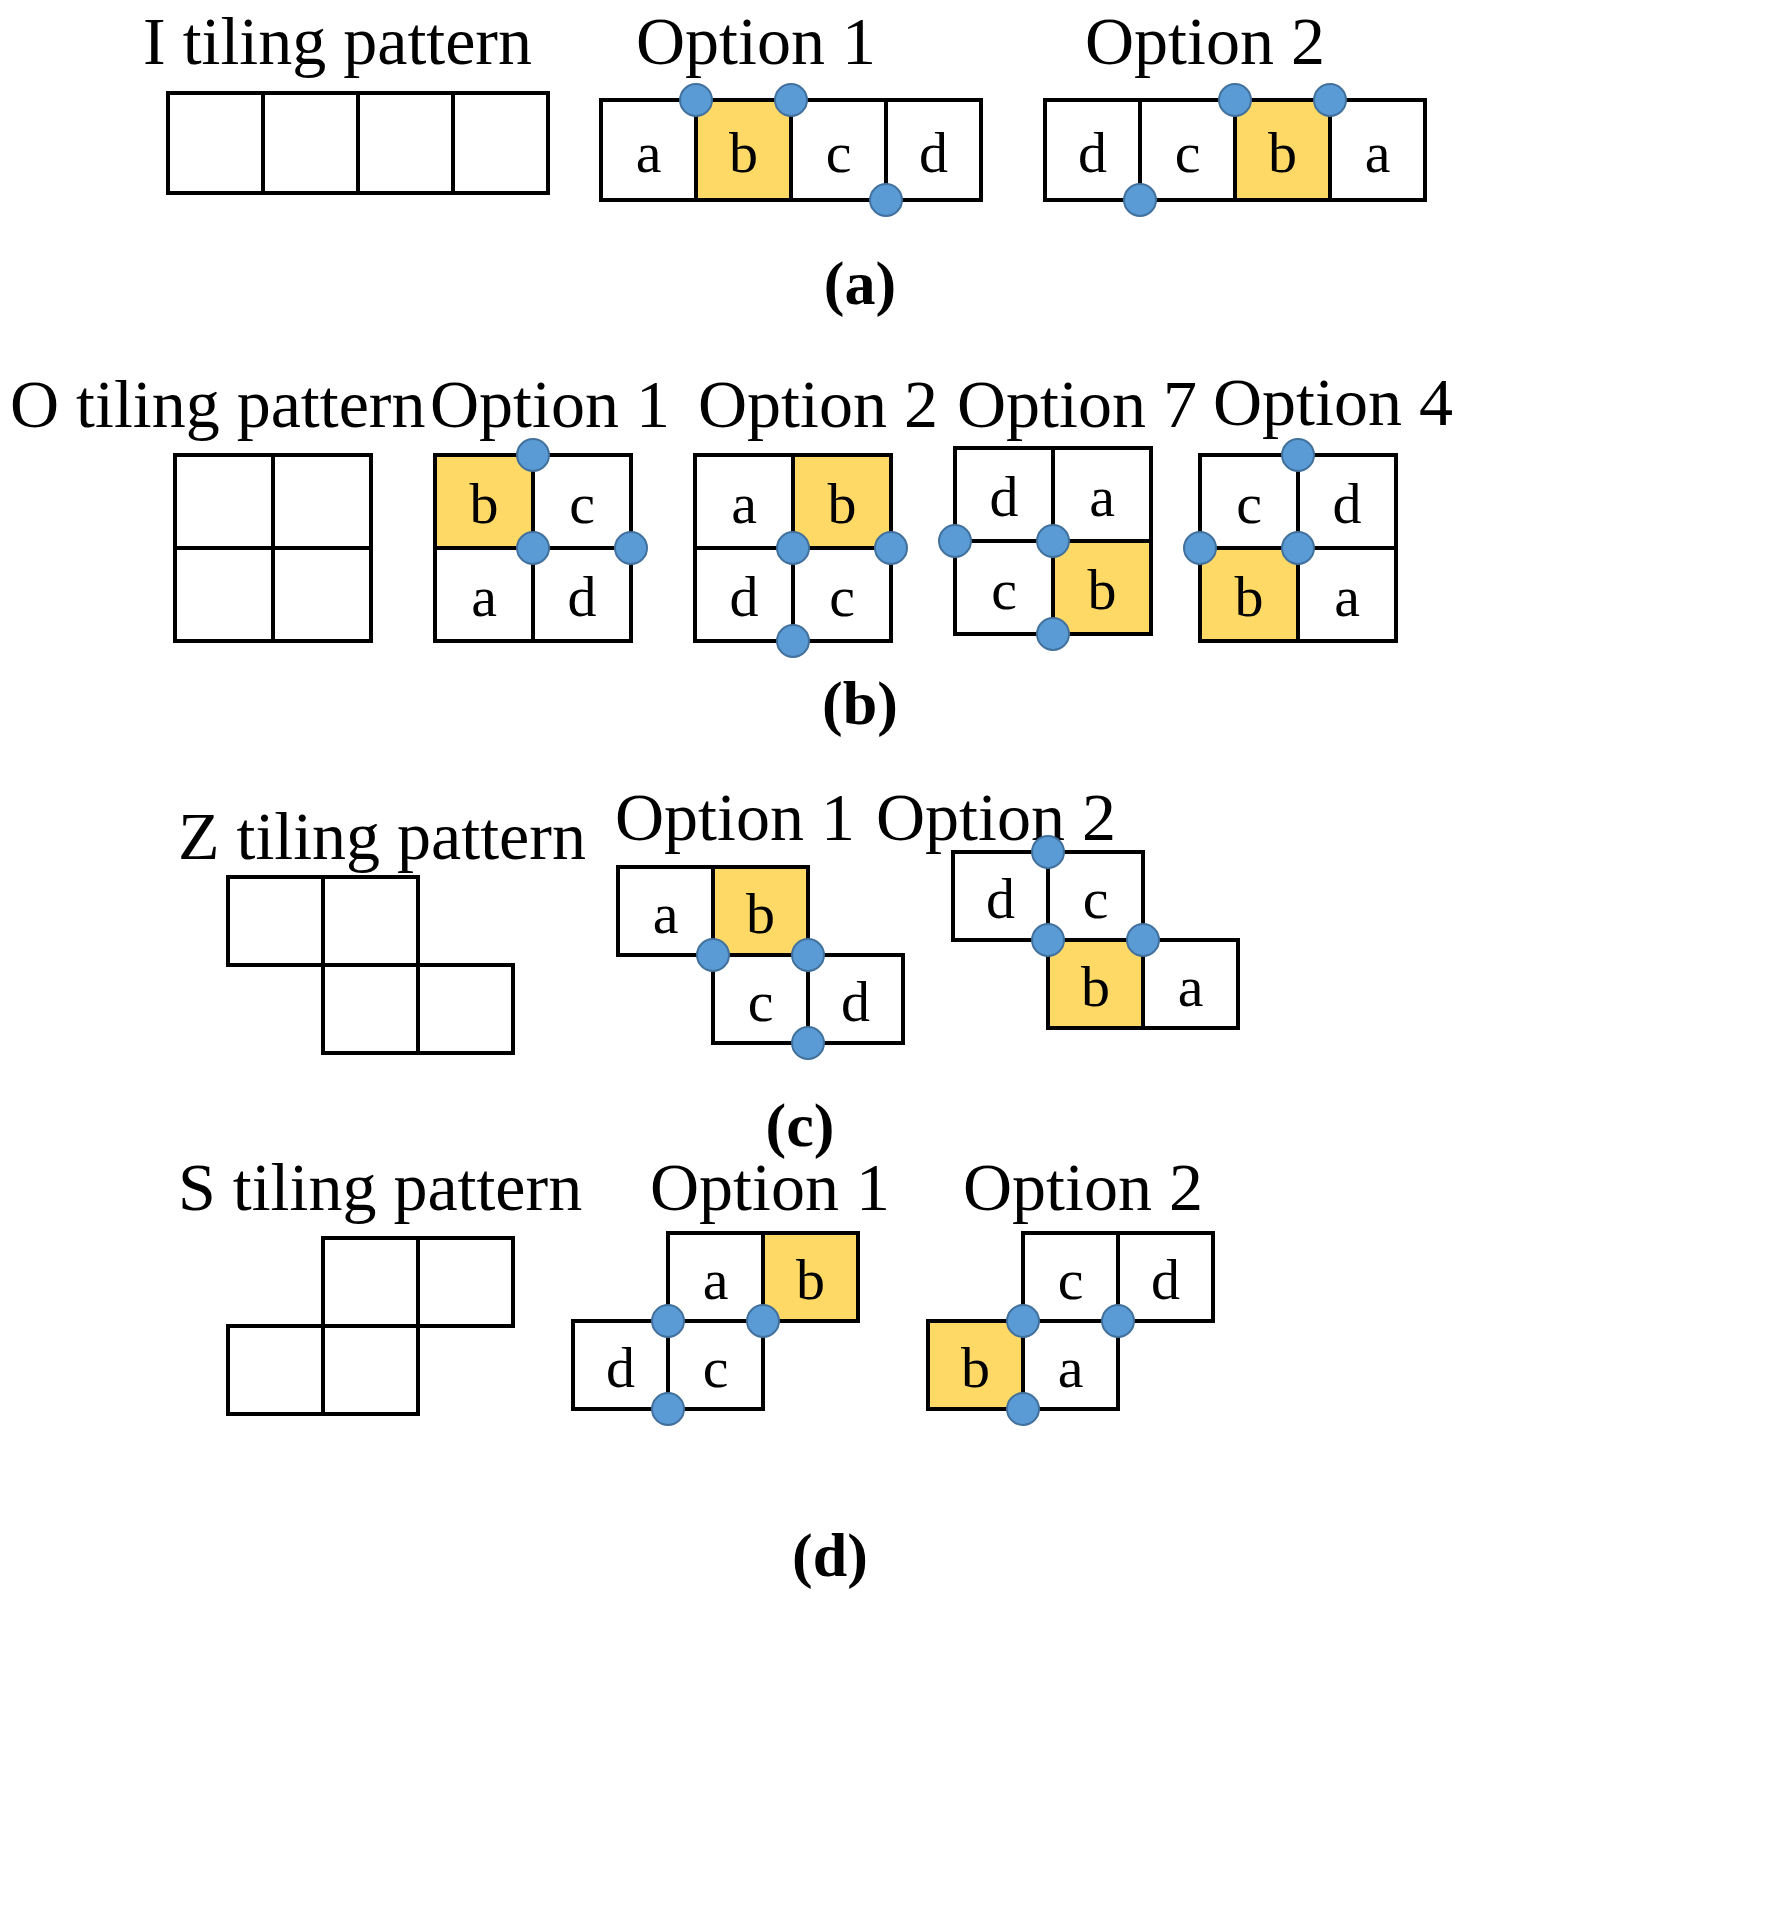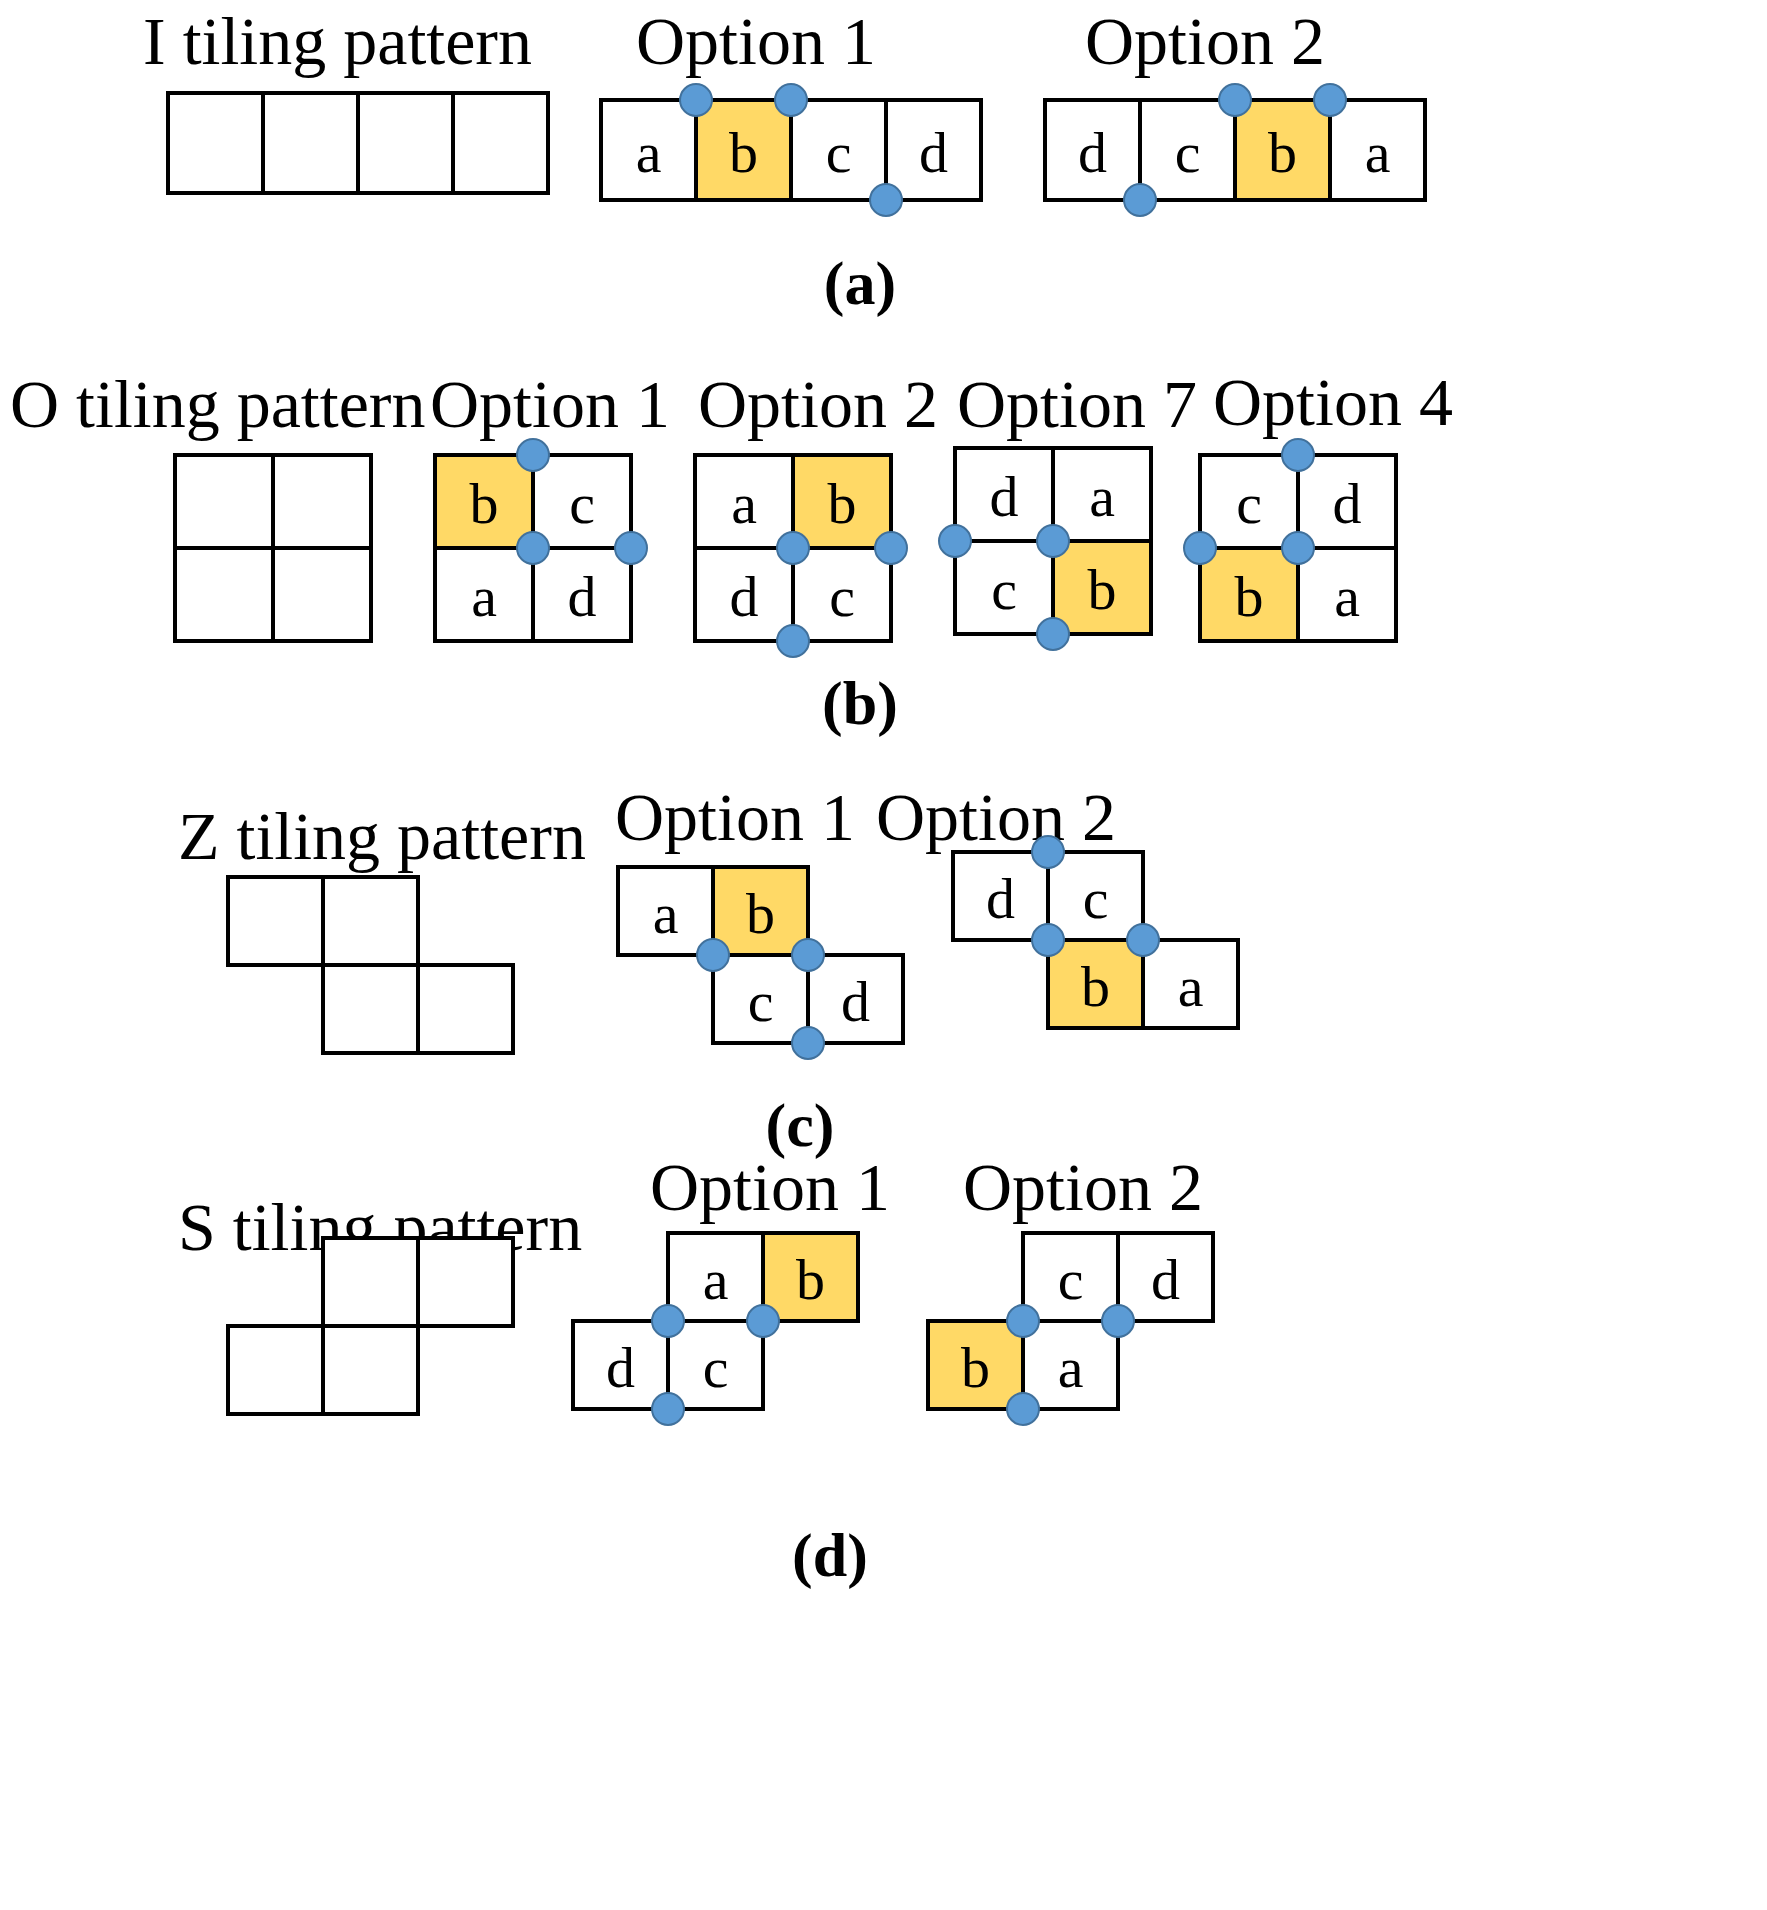--- a/index.html
+++ b/index.html
@@ -201,21 +201,21 @@
         <text x="164.5" y="68">c</text>
         <text x="164.5" y="156">b</text>
         <text x="259.5" y="156">a</text>
         <circle class="dot" cx="117" cy="22" r="16" fill="#5b9bd5" stroke="#41719c"></circle>
         <circle class="dot" cx="117" cy="110" r="16" fill="#5b9bd5" stroke="#41719c"></circle>
         <circle class="dot" cx="212" cy="110" r="16" fill="#5b9bd5" stroke="#41719c"></circle>
       </svg>
       <div class="panel-caption" style="left: 700px; top: 1090px;">(c)</div>
     </div>
     <div class="panel" style="top: 0px; height: 1910px; pointer-events: none;">
-      <div class="col-title" style="left: 178px; top: 1188px;">S tiling pattern</div>
+      <div class="col-title" style="left: 178px; top: 1148px;">S tiling pattern</div>
       <div class="col-title" style="left: 650px; top: 1148px;">Option 1</div>
       <div class="col-title" style="left: 963px; top: 1148px;">Option 2</div>
       <svg class="grid-svg" width="329" height="220" viewBox="0 0 329 220" style="left: 206px; top: 1216px;">
         <rect class="cell" x="117" y="22" width="95" height="88" fill="#ffffff" stroke="#000000"></rect>
         <rect class="cell" x="212" y="22" width="95" height="88" fill="#ffffff" stroke="#000000"></rect>
         <rect class="cell" x="22" y="110" width="95" height="88" fill="#ffffff" stroke="#000000"></rect>
         <rect class="cell" x="117" y="110" width="95" height="88" fill="#ffffff" stroke="#000000"></rect>
       </svg>
       <svg class="grid-svg" width="329" height="220" viewBox="0 0 329 220" style="left: 551px; top: 1211px;">
         <rect class="cell" x="117" y="22" width="95" height="88" fill="#ffffff" stroke="#000000"></rect>

